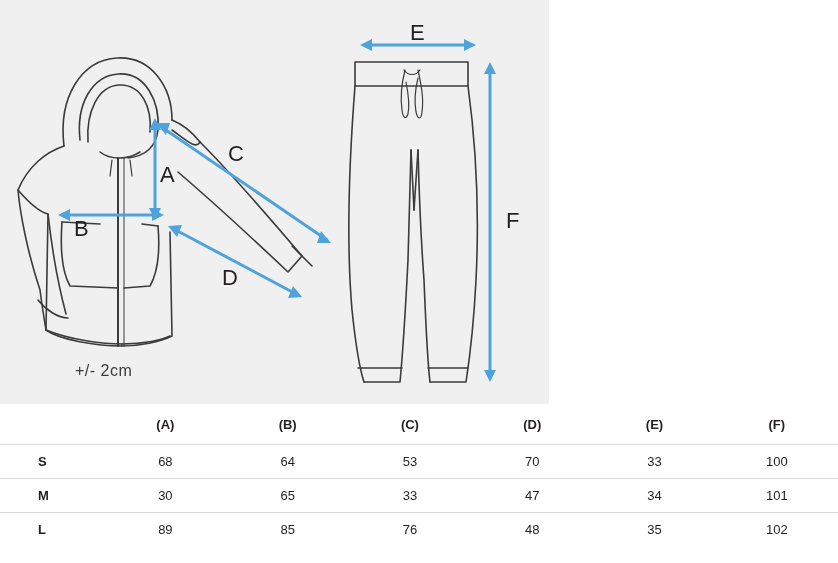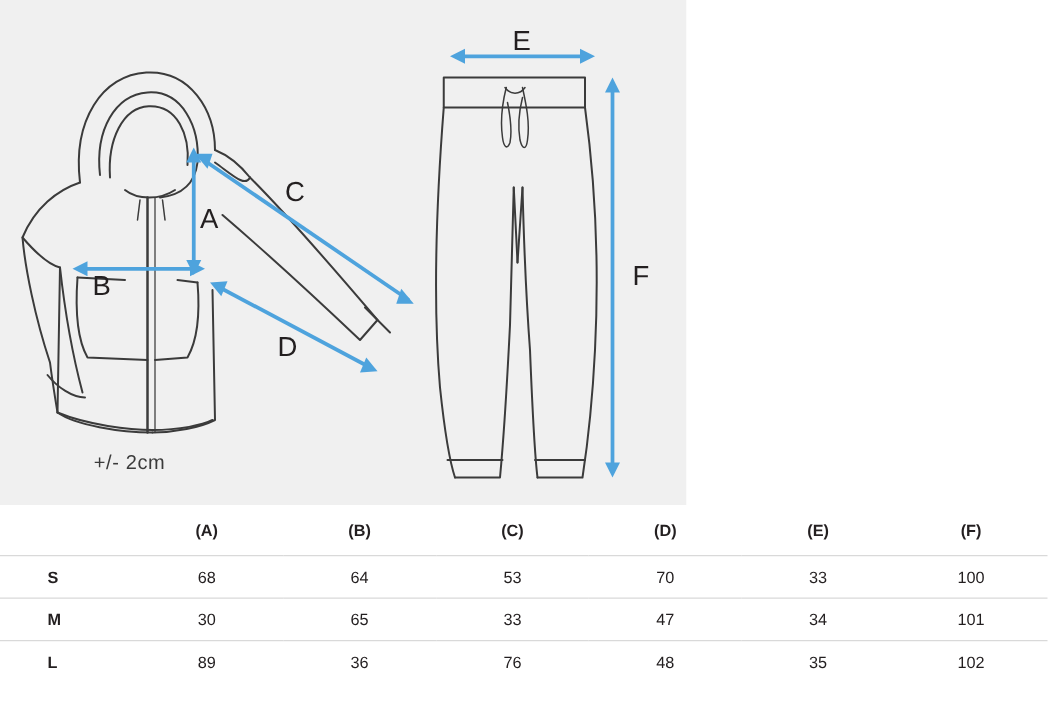--- a/index.html
+++ b/index.html
@@ -241,21 +241,21 @@
           <td>30</td>
           <td>65</td>
           <td>33</td>
           <td>47</td>
           <td>34</td>
           <td>101</td>
         </tr>
         <tr class="body">
           <td class="rowlabel">L</td>
           <td>89</td>
-          <td>36</td>
+          <td>85</td>
           <td>76</td>
           <td>48</td>
           <td>35</td>
           <td>102</td>
         </tr>
       </tbody>
     </table>
   </div>
 
 </div>

